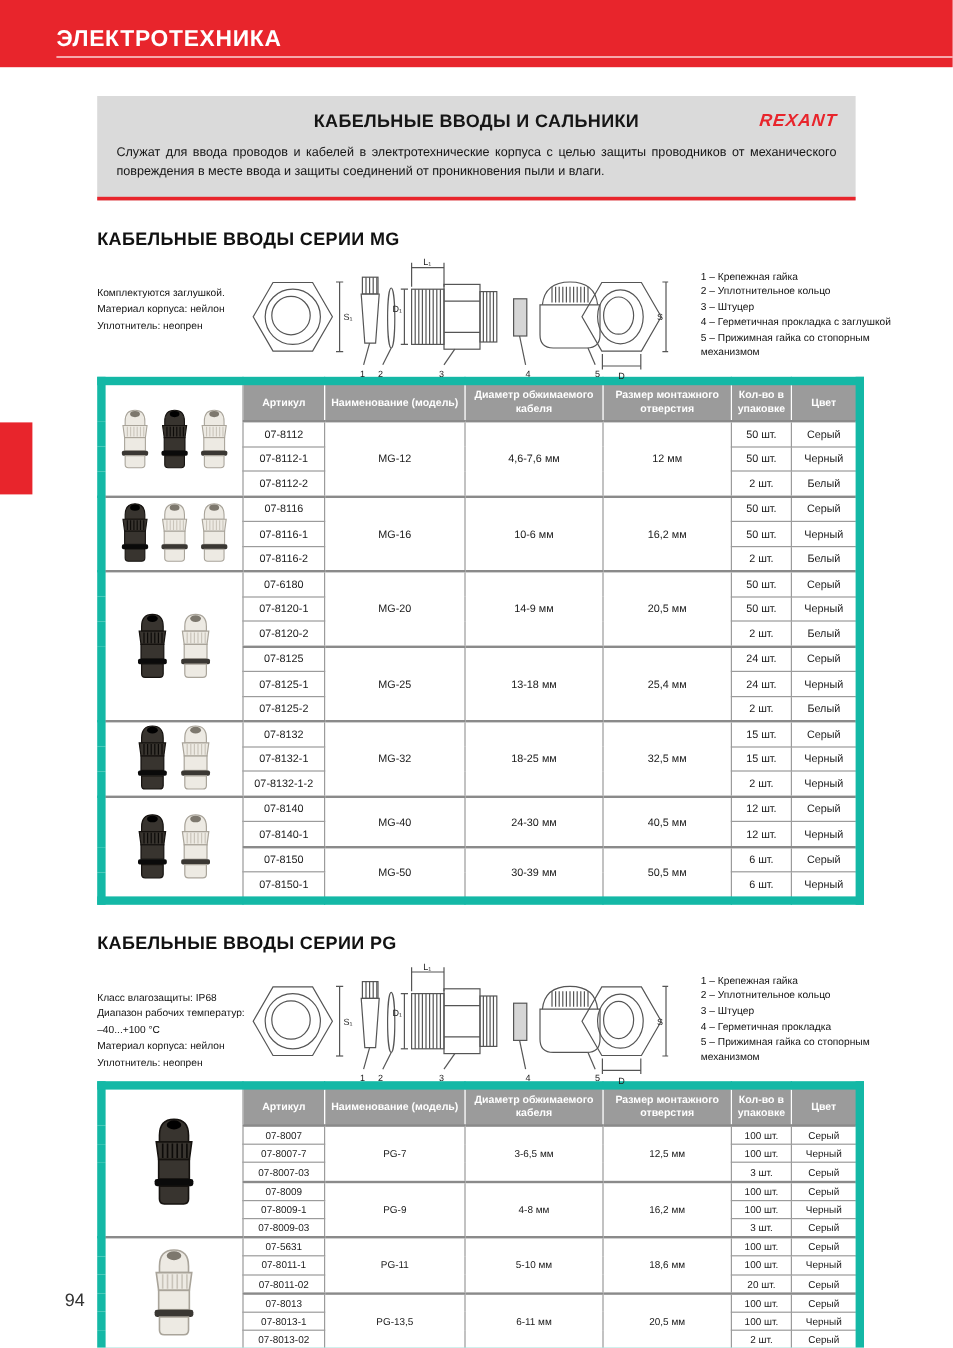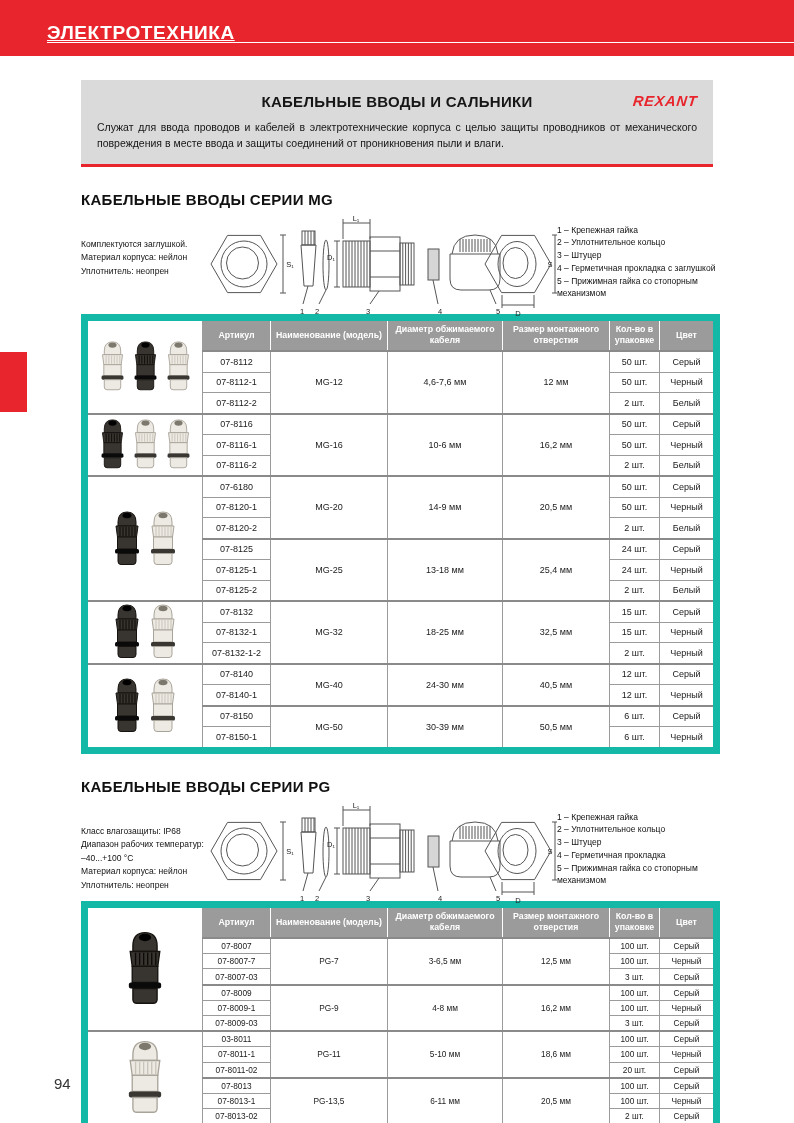--- a/index.html
+++ b/index.html
@@ -4,39 +4,39 @@
 <style>
   html,body{margin:0;padding:0;}
   body{
     width:794px;height:1123px;position:relative;overflow:hidden;
     background:#fff;color:#111;
     font-family:"Liberation Sans", sans-serif;
   }
   .banner{background:var(--red,#e8252c);height:56px;box-sizing:border-box;padding-top:23px;}
   .banner-title{
     margin-left:47px;color:#fff;font-size:19px;font-weight:bold;letter-spacing:.6px;
-    line-height:1;border-bottom:1.5px solid #fff;text-decoration:underline;
+    line-height:1;padding-bottom:5px;border-bottom:1.5px solid #fff;
   }
   .side-tab{position:absolute;left:0;top:352px;width:27px;height:60px;background:var(--red,#e8252c);}
   .content{width:632px;margin-left:81px;}
   .intro-box{
     margin-top:24px;background:var(--graybox,#dadada);border-bottom:3px solid var(--red,#e8252c);
     padding:13px 16px 12px;position:relative;box-sizing:border-box;
   }
   .intro-title{font-size:15px;font-weight:bold;letter-spacing:.3px;color:#161616;text-align:center;}
   .brand{
     position:absolute;top:13px;right:16px;color:var(--red,#e8252c);
     font-weight:bold;font-style:italic;font-size:14.5px;letter-spacing:.8px;transform:skewX(-6deg);
   }
   .intro-desc{margin:9px 0 0;font-size:10.5px;line-height:1.55;text-align:justify;color:#151515;}
   .sec-title{font-size:15px;font-weight:bold;margin:24px 0 0;letter-spacing:.3px;color:#111;}
   .diagram-row{display:flex;align-items:flex-start;height:106px;}
   .props{width:126px;flex:none;font-size:8.5px;line-height:1.6;padding-top:30px;color:#111;}
   .diagram-wrap{flex:1;display:flex;justify-content:center;padding-top:6px;}
-  .legend{width:168px;flex:none;font-size:8.5px;line-height:1.5;padding-top:16px;color:#111;}
+  .legend{width:168px;flex:none;font-size:8.5px;line-height:1.5;padding-top:16px;color:#111;padding-left:27px;}
   svg text{font-family:"Liberation Sans", sans-serif;}
   table.spec{width:100%;border-collapse:collapse;table-layout:fixed;border:7px solid #14b8a6;}
   .spec td{border:1px solid #9b9b9b;text-align:center;vertical-align:middle;color:#1a1a1a;padding:0 2px;}
   .spec .head-row th{
     background:var(--thgray,#9b9b9b);color:#fff;font-weight:bold;font-size:8.8px;line-height:1.25;
     border:1.5px solid #fff;padding:3px 2px;height:34px;box-sizing:border-box;
   }
   .spec .head-row td.photo-cell{border-top:1px solid #9b9b9b;}
   .spec tr.g-first td{border-top:2px solid #8a8a8a;}
   .photo-cell{background:#fff;}
@@ -635,21 +635,21 @@
                 <line x1="10" y1="17" x2="10" y2="26" stroke="#c9c4ba" stroke-width="1"></line>
                 <line x1="13" y1="17" x2="13" y2="26" stroke="#c9c4ba" stroke-width="1"></line>
                 <line x1="16" y1="17" x2="16" y2="26" stroke="#c9c4ba" stroke-width="1"></line>
                 <line x1="19" y1="17" x2="19" y2="26" stroke="#c9c4ba" stroke-width="1"></line>
                 <line x1="22" y1="17" x2="22" y2="26" stroke="#c9c4ba" stroke-width="1"></line>
                 <line x1="25" y1="17" x2="25" y2="26" stroke="#c9c4ba" stroke-width="1"></line>
                 <rect x="7.5" y="27" width="19" height="12" fill="#edeae3" stroke="#a9a49a"></rect>
                 <rect x="5" y="39" width="24" height="4.5" rx="1.5" fill="#3a3733"></rect>
                 <path d="M8 43.5 h18 v8 q0 3 -3 3 h-12 q-3 0 -3 -3 Z" fill="#edeae3" stroke="#a9a49a"></path>
               </svg></td>
-            <td>03-8011</td>
+            <td>07-5631</td>
             <td rowspan="3">PG-11</td>
             <td rowspan="3">5-10 мм</td>
             <td rowspan="3">18,6 мм</td>
             <td>100 шт.</td>
             <td>Серый</td>
           </tr>
           <tr>
             <td>07-8011-1</td>
             <td>100 шт.</td>
             <td>Черный</td>

